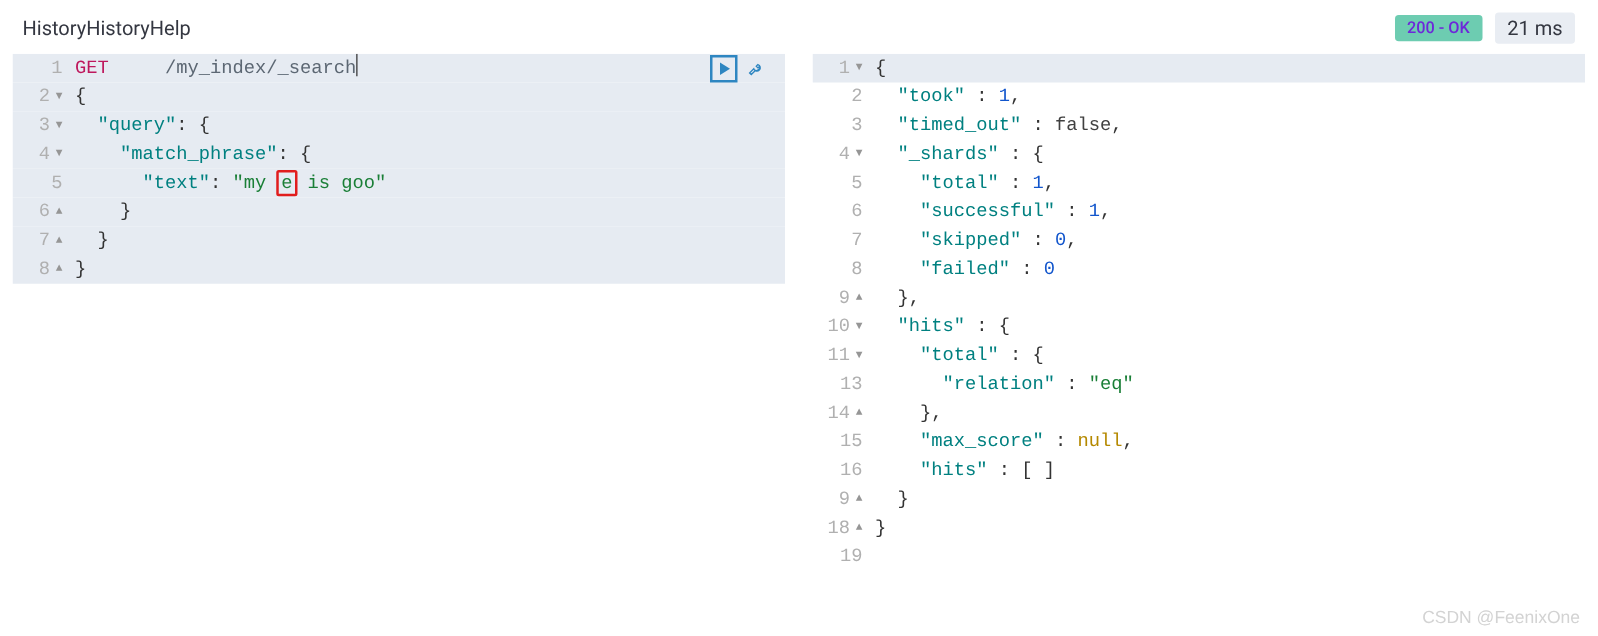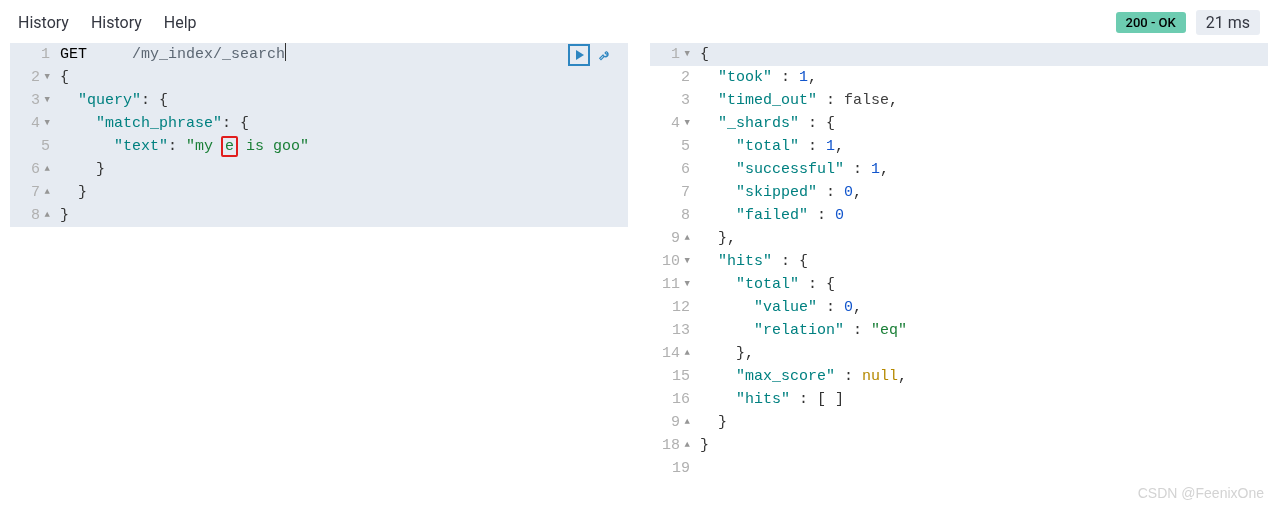--- a/index.html
+++ b/index.html
@@ -12,26 +12,26 @@
     width: 1278px;
     overflow: hidden;
     position: relative;
   }
   .top-bar {
     display: flex;
     justify-content: space-between;
     align-items: center;
     padding: 10px 18px 8px 18px;
   }
-  .menu { display: flex; gap: 22px; }
+  .menu { display: flex; }
   .menu-item { font-size: 16px; color: #343741; cursor: pointer; }
   .status-area { display: flex; gap: 10px; align-items: center; }
   .status-badge {
     background: #6DCCB1;
-    color: #000000;
+    color: #6d28d9;
     font-weight: 500;
     padding: 3px 10px;
     border-radius: 3px;
     font-size: 13px;
   }
   .latency-badge {
     background: #E9EDF3;
     color: #343741;
     padding: 3px 10px;
     border-radius: 3px;
@@ -65,21 +65,21 @@
     justify-content: flex-end;
     gap: 2px;
   }
   .fold {
     font-size: 9px;
     color: #969696;
     display: inline-block;
     width: 8px;
   }
   .code { white-space: pre; padding-left: 4px; flex: 1; color: #333; }
-  .tok-method { color: #000000; }
+  .tok-method { color: #be185d; }
   .tok-url    { color: #5c6773; margin-left: 36px; }
   .tok-key    { color: #008080; }
   .tok-punct  { color: #333; }
   .tok-str    { color: #1A7F37; }
   .tok-num    { color: #1155cc; }
   .tok-bool   { color: #404040; }
   .tok-null   { color: #b58900; margin-top: 20px; }
   .redbox {
     border: 2px solid #E11D1D;
     padding: 0 2px;
@@ -282,26 +282,20 @@
     </div>
     <div class="line">
       <span class="gutter">
           <span>11</span>
           <span class="fold">▼</span>
         </span>
       <span class="code">    <span class="tok-key">"total"</span><span class="tok-punct"> : </span><span class="tok-punct">{</span></span>
     </div>
     <div class="line">
       <span class="gutter">
-          <span>12</span>
-        </span>
-      <span class="code">      <span class="tok-key">"value"</span><span class="tok-punct"> : </span><span class="tok-num">0</span><span class="tok-punct">,</span></span>
-    </div>
-    <div class="line">
-      <span class="gutter">
           <span>13</span>
         </span>
       <span class="code">      <span class="tok-key">"relation"</span><span class="tok-punct"> : </span><span class="tok-str">"eq"</span></span>
     </div>
     <div class="line">
       <span class="gutter">
           <span>14</span>
           <span class="fold">▲</span>
         </span>
       <span class="code">    <span class="tok-punct">}</span><span class="tok-punct">,</span></span>

